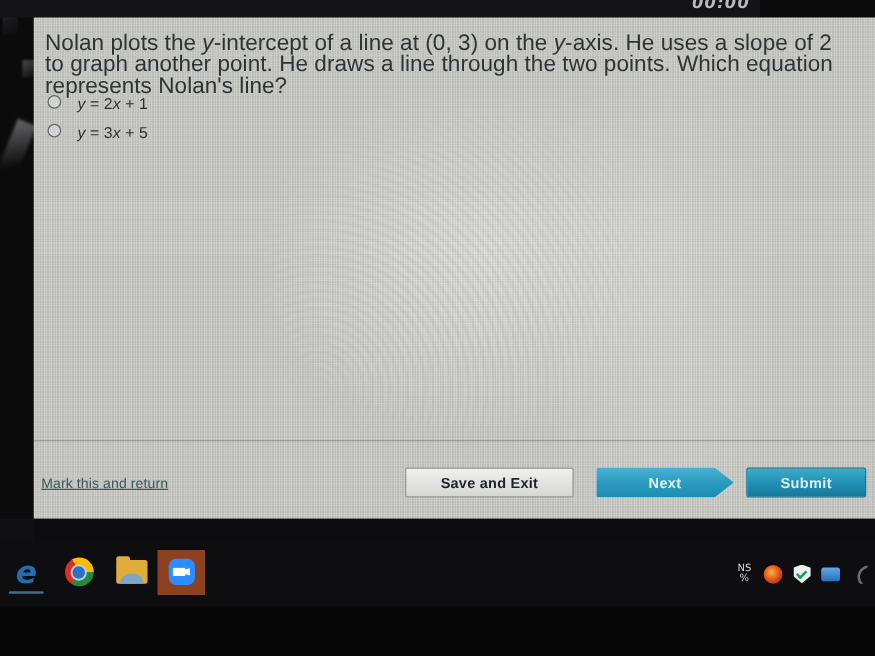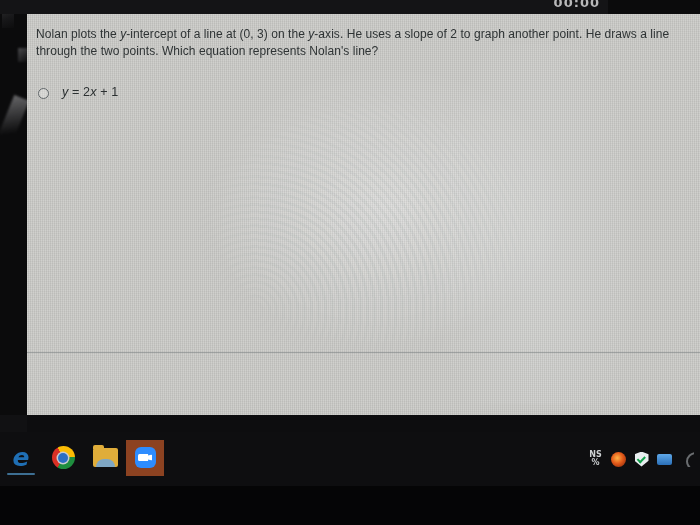--- a/index.html
+++ b/index.html
@@ -46,20 +46,21 @@
     background: linear-gradient(140deg, rgba(150,150,155,.45), rgba(12,12,14,0));
     filter: blur(.8px);
   }
 
   
   #topstrip {
     position: absolute;
     left: 0; top: 0;
     width: 608px; height: 14px;
     background: #141416;
+    font-style: italic;
   }
   #timer {
     position: absolute;
     right: 8px;
     top: -4px;
     font-size: 13px;
     font-weight: 700;
     letter-spacing: 1px;
     color: #b9b9ba;
     font-family: "DejaVu Sans", sans-serif;
@@ -123,37 +124,37 @@
     padding: 0;
     height: 100%;
   }
 
   
   #question {
     position: absolute;
     left: 9px;
     top: 12px;
     width: 648px;
-    font-size: 12px;
+    font-size: 18px;
     line-height: 17px;
     color: #2e3334;
     letter-spacing: .05px;
   }
   #question i { font-style: italic; }
 
   
   #choices {
     position: absolute;
     left: 11px;
     top: 62px;
     width: 300px;
   }
   .choice {
     display: flex;
-    align-items: flex-end;
+    align-items: flex-start;
     height: 23px;
   }
   .radio {
     width: 9px;
     height: 9px;
     border: 1.3px solid #61676a;
     border-radius: 50%;
     background: rgba(255,255,255,.25);
     flex: 0 0 auto;
   }
@@ -349,21 +350,21 @@
     padding-right: 2px;
   }
   .tray-item {
     width: 17px; height: 17px;
     display: flex; align-items: center; justify-content: center;
     position: relative;
     cursor: pointer;
   }
   .tray-ns {
     font-size: 8px;
-    font-weight: 700;
+    font-weight: 400;
     color: #cfd2d4;
     line-height: 8px;
     text-align: center;
     font-family: "DejaVu Sans", sans-serif;
     position: relative;
   }
   .tray-ns span { display: block; }
   .tray-fire {
     width: 15px; height: 15px; border-radius: 50%;
     background: radial-gradient(circle at 42% 40%, #ffb347 0%, #e2591a 45%, #7a2208 100%);
@@ -441,25 +442,35 @@
 
       <div id="choices">
 
         <div class="choice">
           <div class="radio"></div>
           <div class="choice-label"><i>y</i><span> = 2</span><i>x</i><span> + 1</span></div>
         </div>
 
 
 
+        <div class="choice">
+          <div class="radio"></div>
+          <div class="choice-label"><i>y</i><span> = 3</span><i>x</i><span> + 5</span></div>
+        </div>
 
       </div>
 
       <div id="divider"></div>
 
+      <div id="actionbar">
+        <a id="mark-link">Mark this and return</a>
+        <div class="btn" id="btn-save">Save and Exit</div>
+        <div class="btn" id="btn-next">Next</div>
+        <div class="btn" id="btn-submit">Submit</div>
+      </div>
 
     </div>
   </div>
 
   <div id="desk-left-strip"></div>
   <div id="desk-gap"></div>
 
   <div id="taskbar">
 
     <div class="tb-left">

